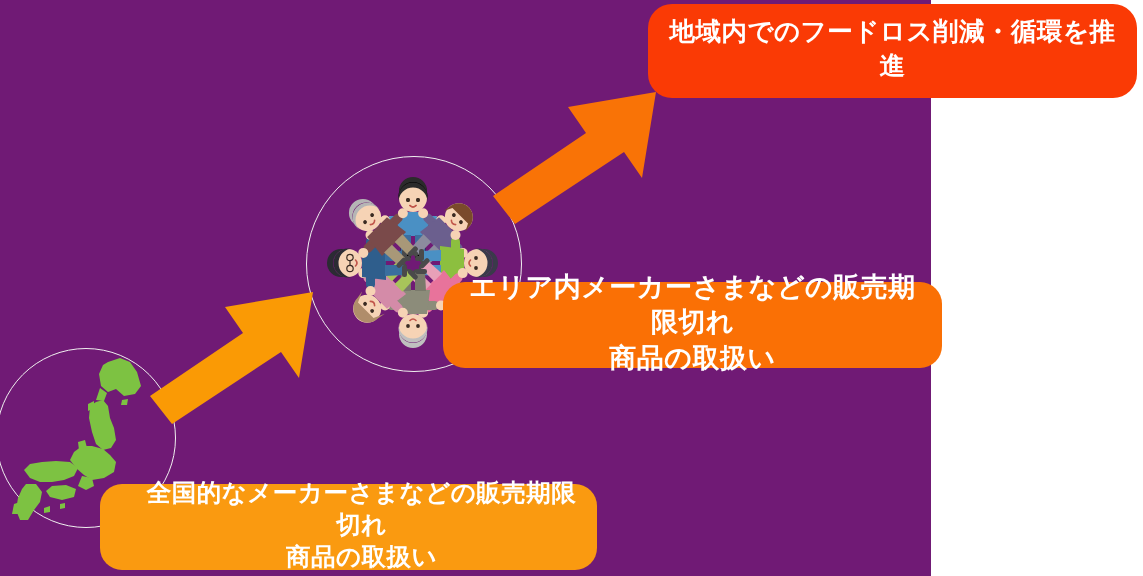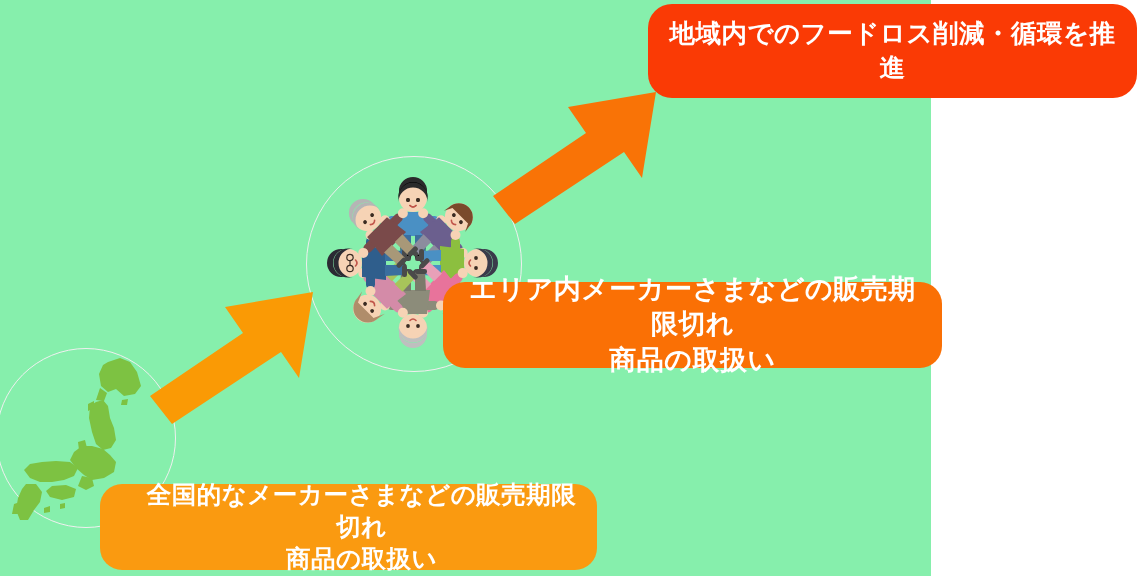--- a/index.html
+++ b/index.html
@@ -10,21 +10,22 @@
     width: 1143px;
     height: 576px;
     background: #ffffff;
     font-family: "Liberation Sans", "DejaVu Sans", sans-serif;
     overflow: hidden;
   }
   #stage {
     position: relative;
     width: 931px;
     height: 576px;
-    background: #86efac;
+    background: #701a75;
+    font-family: Liberation Mono, monospace;
   }
 
   
   .callout {
     position: absolute;
     box-sizing: border-box;
     display: flex;
     align-items: center;
     justify-content: center;
     text-align: center;

